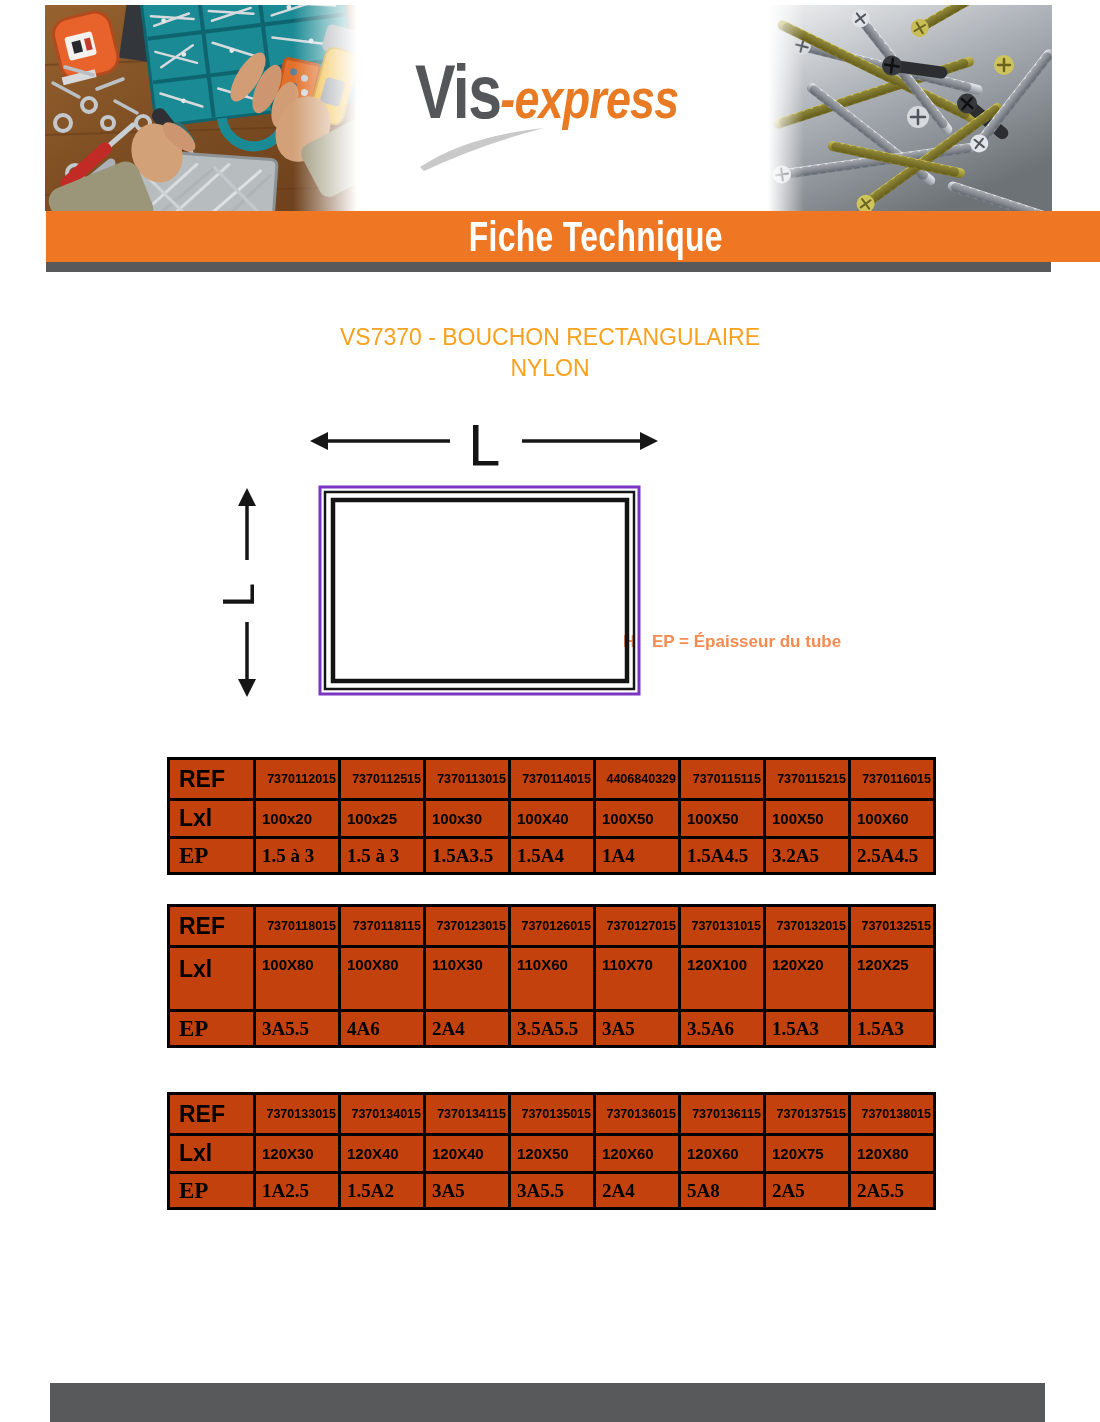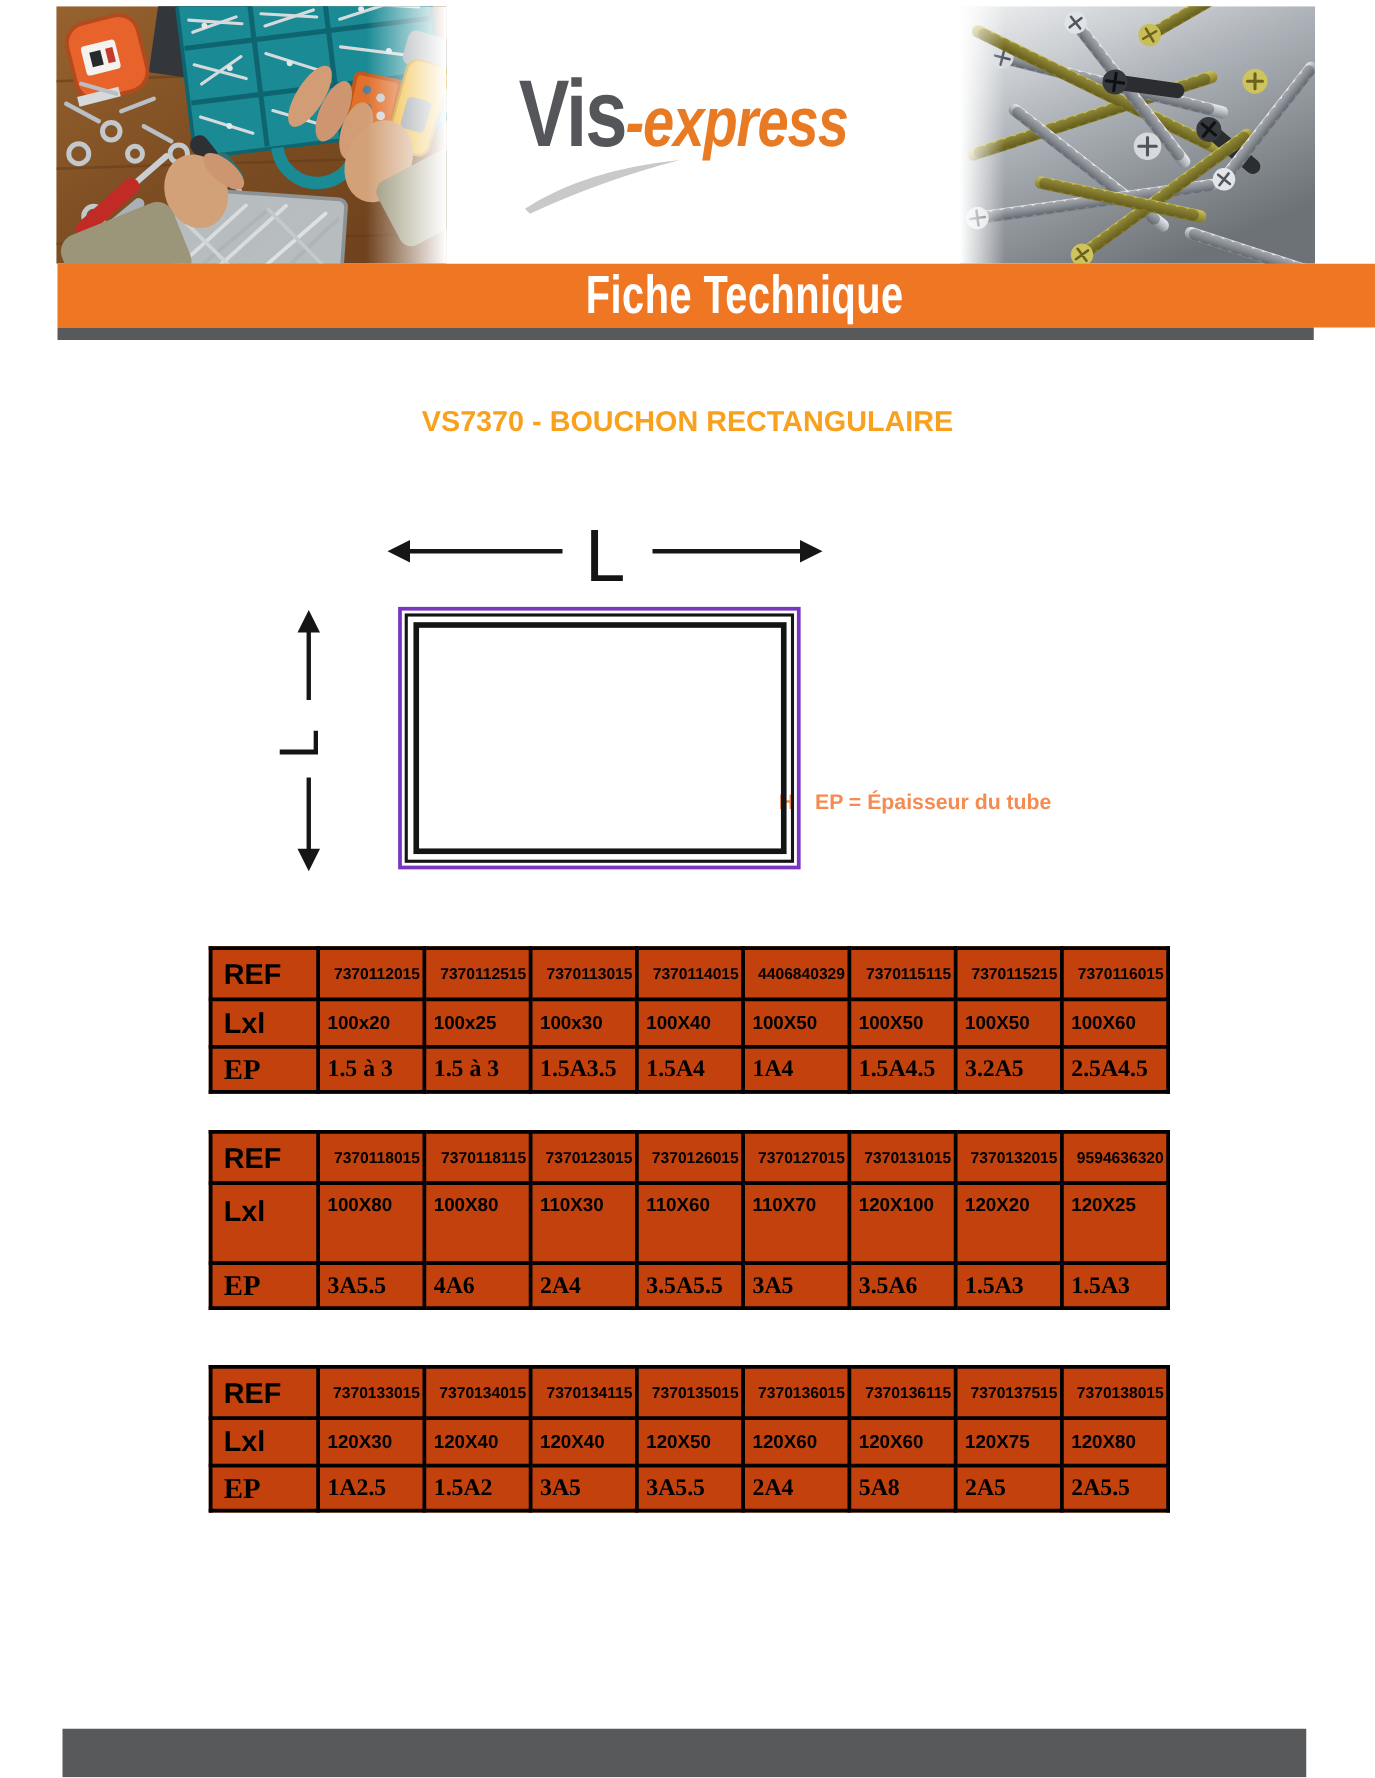--- a/index.html
+++ b/index.html
@@ -33,21 +33,21 @@
     transform:scaleX(0.74);letter-spacing:0.5px;line-height:1;
   }
   .banner-strip{
     position:absolute;left:46px;top:262px;width:1005px;height:10px;
     background:var(--footer-gray,#58595b);
   }
 
   
   .doc-title{
     position:absolute;left:0;top:322px;width:1100px;text-align:center;
-    font-size:23px;font-weight:bold;color:var(--title-orange,#f9a11c);line-height:31px;
+    font-size:23px;font-weight:normal;color:var(--title-orange,#f9a11c);line-height:31px;
   }
 
   
   #diagram{position:absolute;left:200px;top:410px;}
   .dim-line{stroke:#161616;stroke-width:3.5;fill:none;}
   .dim-head{fill:#161616;stroke:none;}
   .rect-purple{stroke:var(--diagram-purple,#7a35c1);stroke-width:3;fill:none;}
   .rect-black-thin{stroke:#141414;stroke-width:2.5;fill:none;}
   .rect-black{stroke:#141414;stroke-width:4.5;fill:none;}
   .dim-label{font-family:"DejaVu Sans","Liberation Sans",sans-serif;fill:#141414;}
@@ -322,20 +322,21 @@
     <path d="M8 45 Q55 14 132 6 Q70 22 12 49 Z" fill="#c9c9c9"></path>
   </svg>
 
   <div class="banner">
     <span class="banner-text">Fiche Technique</span>
   </div>
   <div class="banner-strip"></div>
 
   <div class="doc-title">
     <div>VS7370 - BOUCHON RECTANGULAIRE</div>
+    <div>NYLON</div>
   </div>
 
   <svg id="diagram" width="700" height="300" viewBox="0 0 700 300">
 
     <g>
       <line class="dim-line" x1="250" y1="31" x2="126" y2="31"></line>
       <polygon class="dim-head" points="110,31 128,22 128,40"></polygon>
       <line class="dim-line" x1="322" y1="31" x2="442" y2="31"></line>
       <polygon class="dim-head" points="458,31 440,22 440,40"></polygon>
       <text class="dim-label" x="283" y="55" font-size="56" text-anchor="middle">L</text>
@@ -409,21 +410,21 @@
     <tbody>
         <tr class="ref-row">
           <td class="label-cell">REF</td>
           <td>7370118015</td>
           <td>7370118115</td>
           <td>7370123015</td>
           <td>7370126015</td>
           <td>7370127015</td>
           <td>7370131015</td>
           <td>7370132015</td>
-          <td>9594636320</td>
+          <td>7370132515</td>
         </tr>
         <tr class="lxl-row">
           <td class="label-cell">Lxl</td>
           <td>100X80</td>
           <td>100X80</td>
           <td>110X30</td>
           <td>110X60</td>
           <td>110X70</td>
           <td>120X100</td>
           <td>120X20</td>

